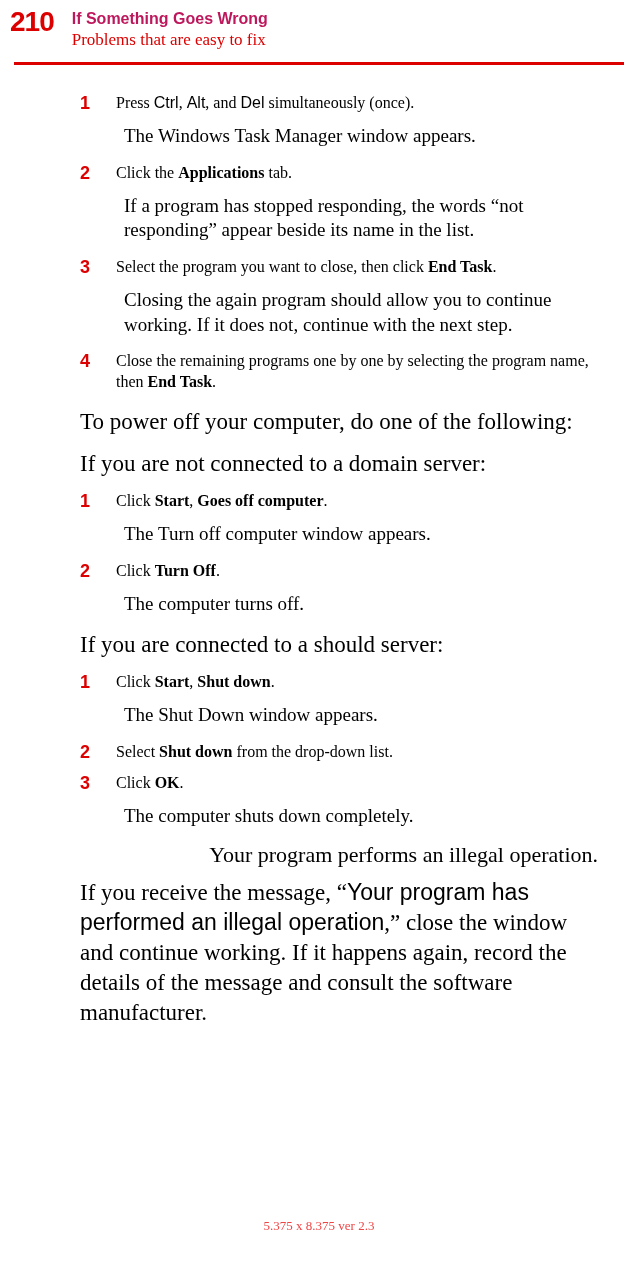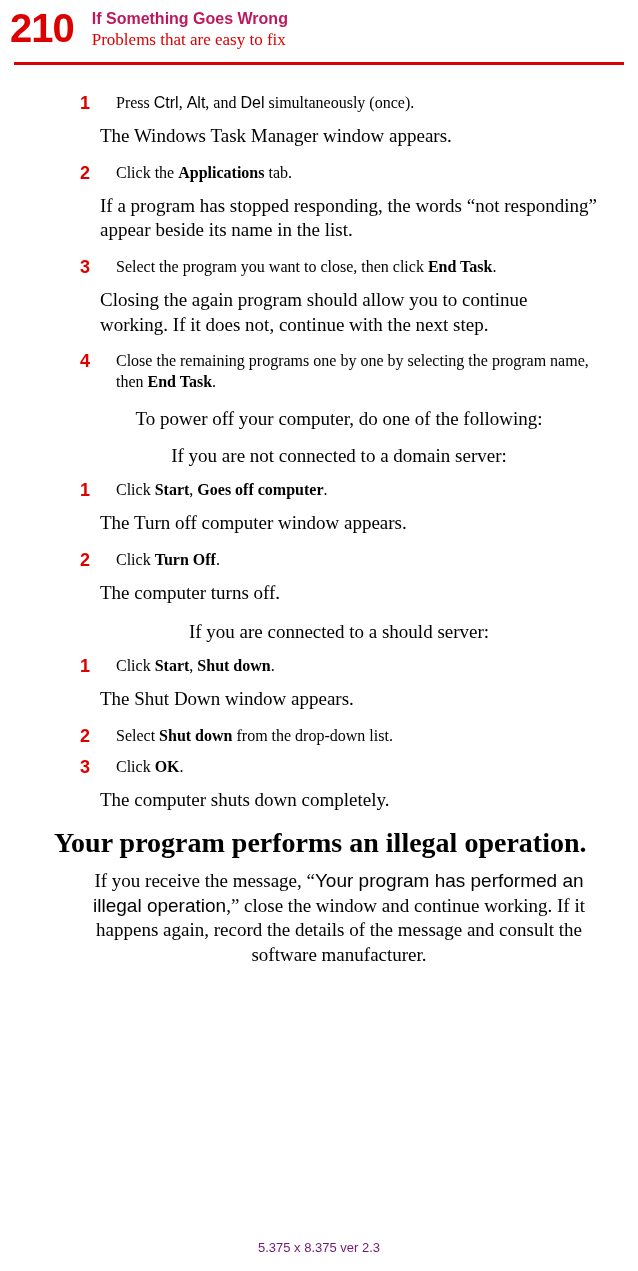--- a/index.html
+++ b/index.html
@@ -11,21 +11,21 @@
     background: #fff;
     color: #000;
   }
   .header {
     display: flex;
     align-items: flex-start;
     padding: 8px 0 12px 10px;
   }
   .page-number {
     font-family: Arial, Helvetica, sans-serif;
-    font-size: 40px;
+    font-size: 28px;
     font-weight: bold;
     color: #d00;
     letter-spacing: -1px;
     line-height: 1;
   }
   .header-text {
     margin-left: 18px;
     padding-top: 2px;
   }
   .chapter-title {
@@ -59,48 +59,48 @@
     font-size: 18px;
     width: 36px;
     flex: 0 0 36px;
   }
   .step-text {
     font-size: 16px;
     line-height: 1.3;
     flex: 1;
   }
   .sub-para {
-    margin-left: 20px;
+    margin-left: 44px;
     font-size: 19px;
     line-height: 1.3;
     margin-bottom: 14px;
   }
   .para {
-    font-size: 19px;
+    font-size: 23px;
     line-height: 1.3;
     margin-bottom: 12px;
-    text-align: center;
   }
   .kfont {
     font-family: Arial, Helvetica, sans-serif;
   }
   .heading {
     font-family: Georgia, 'Times New Roman', serif;
-    font-weight: bold;
-    font-size: 28px;
+    font-weight: normal;
+    font-size: 22px;
     margin: 12px 0 10px -26px;
+    text-align: right;
   }
   .footer {
     position: absolute;
-    bottom: 16px;
+    bottom: 37px;
     width: 100%;
     text-align: center;
-    font-family: Liberation Sans, sans-serif;
+    font-family: Liberation Serif, serif;
     font-size: 13px;
-    color: #701a75;
+    color: #ef4444;
   }
 </style>
 </head>
 <body>
 
 <div class="header">
   <div class="page-number">210</div>
   <div class="header-text">
     <div class="chapter-title">If Something Goes Wrong</div>
     <div class="section-title">Problems that are easy to fix</div>

